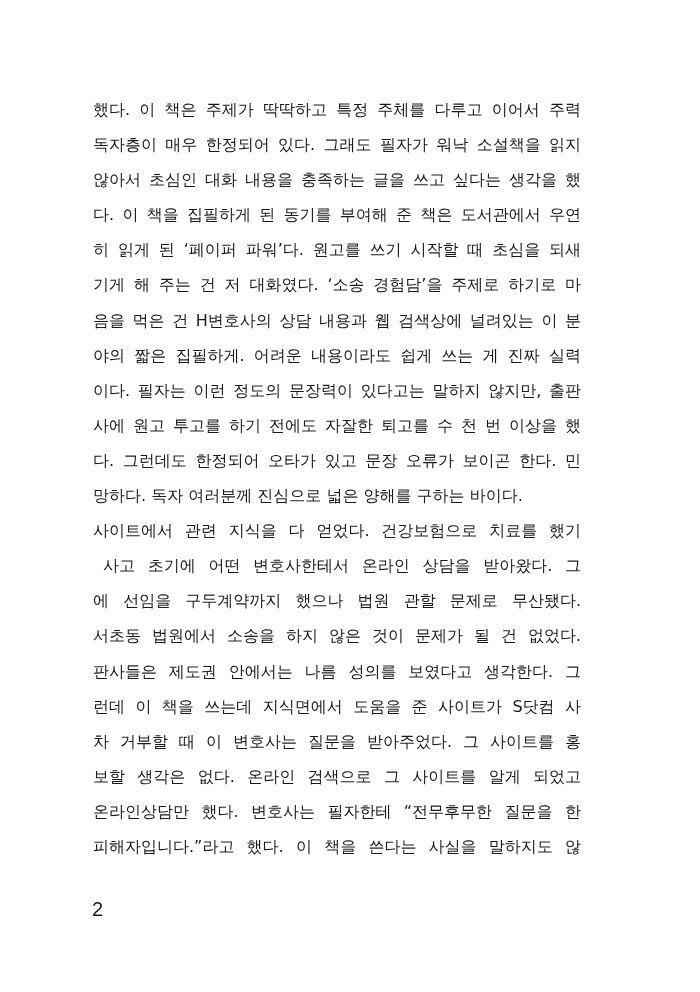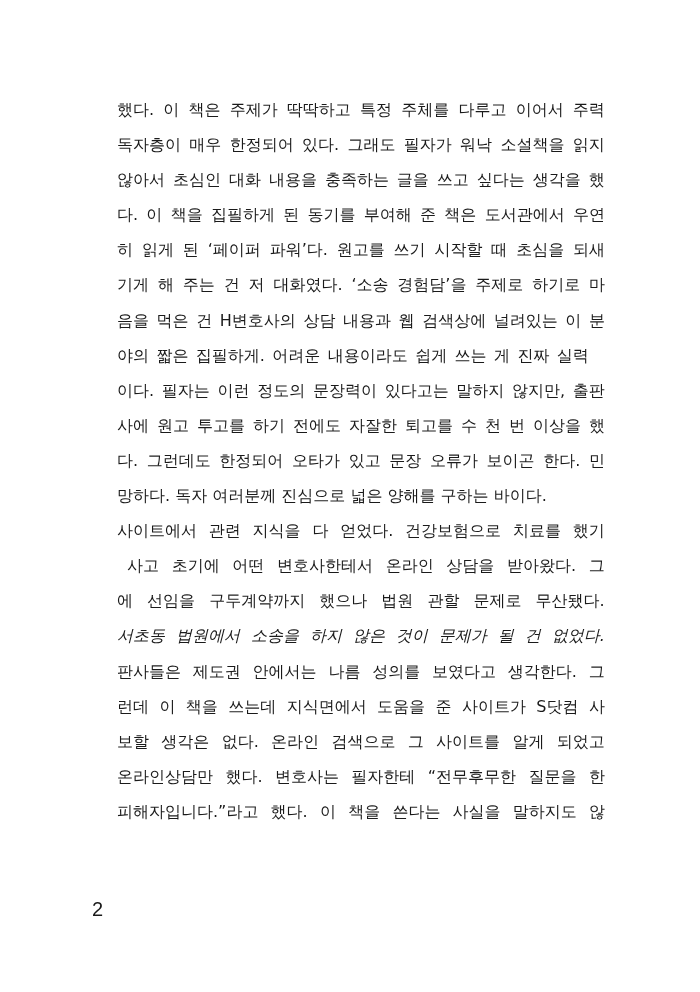--- a/index.html
+++ b/index.html
@@ -9,21 +9,20 @@
   }
   .body-text {
     position: absolute; left: 93px; top: 92px; width: 488px;
     font-family: "DejaVu Sans", sans-serif;
     font-size: 16px; line-height: 35.1px; color: #1a1a1a;
   }
   .line {
     display: block; white-space: nowrap; height: 35.1px;
     text-align: justify; text-align-last: justify; letter-spacing: 0px;
     word-spacing: 0px;
-    margin-left: 24px;
   }
   .line.last { text-align-last: left; }
   .line.indent { padding-left: 10px; }
   .page-number {
     position: absolute; left: 92px; top: 898px;
     font-family: "Liberation Sans", sans-serif; font-size: 20px; color: #1a1a1a;
   }
 </style>
 </head>
 <body>
@@ -38,21 +37,22 @@
       <span class="line" style="display: block; word-spacing: 3.8px;">기게 해 주는 건 저 대화였다. ‘소송 경험담’을 주제로 하기로 마</span>
       <span class="line" style="display: block; word-spacing: 2.5px;">음을 먹은 건 H변호사의 상담 내용과 웹 검색상에 널려있는 이 분</span>
       <span class="line" style="display: block; word-spacing: 2.33333px;">야의 짧은 집필하게. 어려운 내용이라도 쉽게 쓰는 게 진짜 실력</span>
       <span class="line" style="display: block; word-spacing: 2.625px;">이다. 필자는 이런 정도의 문장력이 있다고는 말하지 않지만, 출판</span>
       <span class="line" style="display: block; word-spacing: 2.90909px;">사에 원고 투고를 하기 전에도 자잘한 퇴고를 수 천 번 이상을 했</span>
       <span class="line" style="display: block; word-spacing: 3.55556px;">다. 그런데도 한정되어 오타가 있고 문장 오류가 보이곤 한다. 민</span>
       <span class="line last">망하다. 독자 여러분께 진심으로 넓은 양해를 구하는 바이다.</span>
       <span class="line" style="display: block; word-spacing: 6.71429px;">사이트에서 관련 지식을 다 얻었다. 건강보험으로 치료를 했기</span>
       <span class="line indent" style="display: block; word-spacing: 7.57143px;">사고 초기에 어떤 변호사한테서 온라인 상담을 받아왔다. 그</span>
       <span class="line" style="display: block; word-spacing: 9px;">에 선임을 구두계약까지 했으나 법원 관할 문제로 무산됐다.</span>
-      <span class="line" style="display: block; word-spacing: 5.88889px; font-style: italic;">서초동 법원에서 소송을 하지 않은 것이 문제가 될 건 없었다.</span>
+      <span class="line" style="display: block; word-spacing: 5.88889px;">서초동 법원에서 소송을 하지 않은 것이 문제가 될 건 없었다.</span>
       <span class="line" style="display: block; word-spacing: 6.71429px;">판사들은 제도권 안에서는 나름 성의를 보였다고 생각한다. 그</span>
       <span class="line" style="display: block; word-spacing: 5.33333px;">런데 이 책을 쓰는데 지식면에서 도움을 준 사이트가 S닷컴 사</span>
+      <span class="line" style="display: block; word-spacing: 5.88889px;">차 거부할 때 이 변호사는 질문을 받아주었다. 그 사이트를 홍</span>
       <span class="line" style="display: block; word-spacing: 7.25px;">보할 생각은 없다. 온라인 검색으로 그 사이트를 알게 되었고</span>
       <span class="line" style="display: block; word-spacing: 7.33333px;">온라인상담만 했다. 변호사는 필자한테 “전무후무한 질문을 한</span>
       <span class="line" style="display: block; word-spacing: 7.14286px;">피해자입니다.”라고 했다. 이 책을 쓴다는 사실을 말하지도 않</span>
     </div>
   <div class="page-number">2</div>
 </div>
 
 </body></html>

